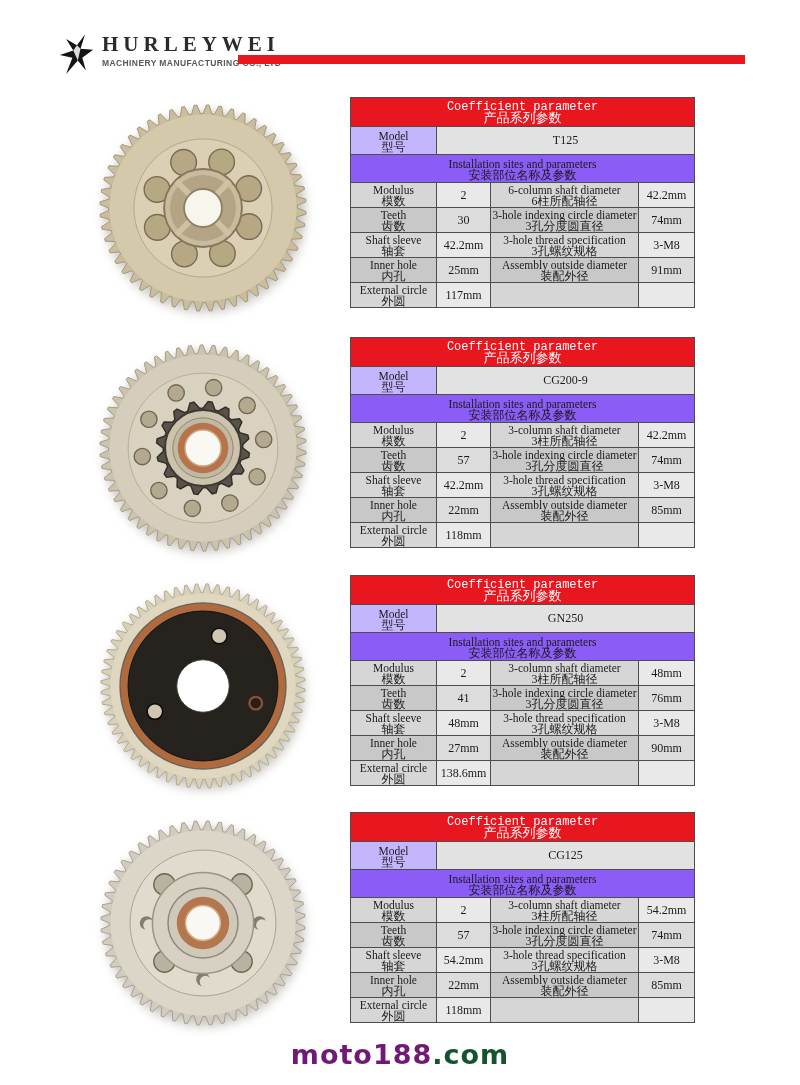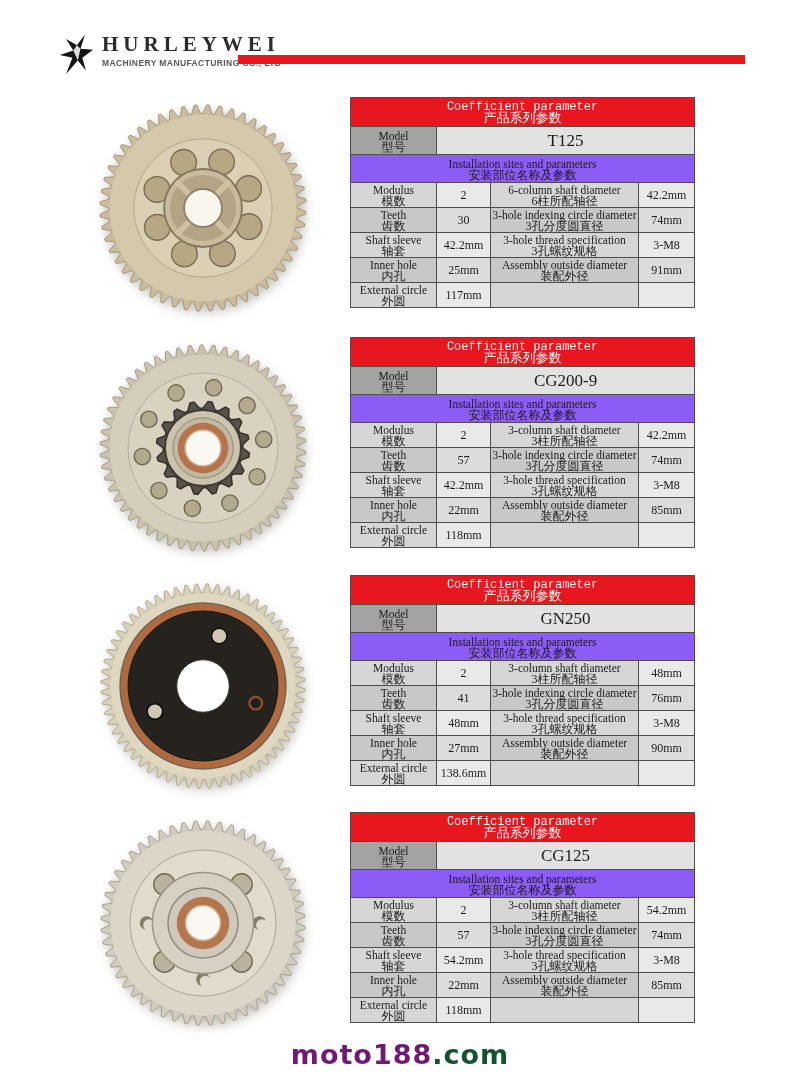--- a/index.html
+++ b/index.html
@@ -37,22 +37,22 @@
   }
   .spec-table td,.spec-table th{
     border:1px solid #4d4d4d;padding:0;text-align:center;vertical-align:middle;overflow:hidden;
   }
   .en{font-size:11.5px;line-height:12px;}
   .zh{font-size:12px;line-height:10px;}
   .hdr-row th{color:#fff;height:28px;font-weight:normal;}
   .hdr-row .en{font-size:12px;font-family:Liberation Mono, monospace;}
   .hdr-row .zh{font-size:13px;font-weight:normal;}
   .model-row td{height:27px;}
-  .cell-lbl{background:#a3a3a3;}
-  .model-val{background:#e2e2e2;font-size:17px;}
+  .cell-lbl{background:#c4b5fd;}
+  .model-val{background:#e2e2e2;font-size:12px;}
   .section-row td{background:#8b5cf6;height:27px;}
   .param-row td{height:24px;}
   .param-row:nth-child(odd) .cell-lbl{background:#d6d6d6;}
   .param-row:nth-child(odd) .cell-val{background:#e9e9e9;}
   .param-row:nth-child(even) .cell-lbl{background:#c8c8c8;}
   .param-row:nth-child(even) .cell-val{background:#dcdcdc;}
   .cell-val{font-size:12px;}
   
   .site-footer{
     position:absolute;left:0;top:1038px;width:800px;text-align:center;

